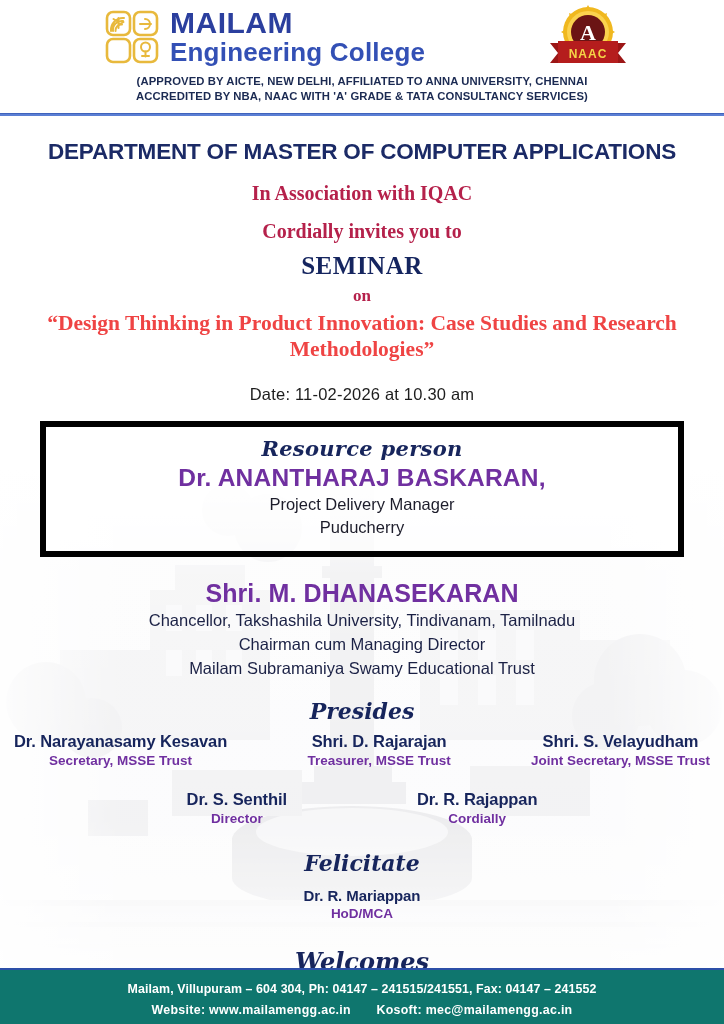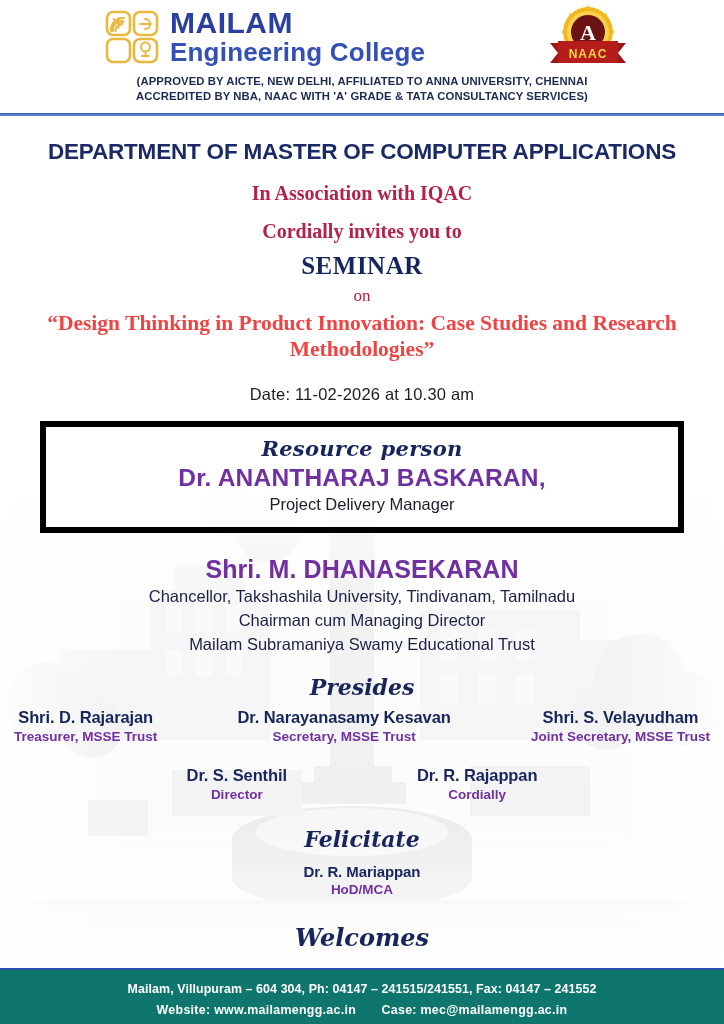--- a/index.html
+++ b/index.html
@@ -122,21 +122,21 @@
     font-family: "Liberation Serif", serif;
     font-size: 25px;
     font-weight: bold;
     color: #15255f;
     margin-top: 9px;
     letter-spacing: .5px;
   }
   .on-word {
     font-family: "Liberation Serif", serif;
     font-size: 17px;
-    font-weight: normal;
+    font-weight: bold;
     color: #b5214b;
     margin-top: 6px;
     text-align: center;
   }
   .topic {
     font-family: "Liberation Serif", serif;
     font-size: 21.5px;
     font-weight: bold;
     color: #ef4444;
     line-height: 1.2;
@@ -418,37 +418,38 @@
     <div class="cordially">Cordially invites you to</div>
     <div class="seminar">SEMINAR</div>
     <div class="on-word">on</div>
     <div class="topic">“Design Thinking in Product Innovation: Case Studies and Research Methodologies”</div>
     <div class="date-line">Date: 11-02-2026 at 10.30 am</div>
 
     <div class="rp-box">
       <div class="script rp-label">Resource person</div>
       <div class="rp-name">Dr. ANANTHARAJ BASKARAN,</div>
       <div class="rp-sub">Project Delivery Manager</div>
+      <div class="rp-sub">Puducherry</div>
     </div>
 
     <div class="cg-name">Shri. M. DHANASEKARAN</div>
     <div class="cg-sub">Chancellor, Takshashila University, Tindivanam, Tamilnadu</div>
     <div class="cg-sub">Chairman cum Managing Director</div>
     <div class="cg-sub">Mailam Subramaniya Swamy Educational Trust</div>
 
     <div class="section-script presides">Presides</div>
 
     <div class="row3">
       <div class="person">
+        <div class="p-name">Dr. Narayanasamy Kesavan</div>
+        <div class="p-role">Secretary, MSSE Trust</div>
+      </div>
+      <div class="person">
         <div class="p-name">Shri. D. Rajarajan</div>
         <div class="p-role">Treasurer, MSSE Trust</div>
-      </div>
-      <div class="person">
-        <div class="p-name">Dr. Narayanasamy Kesavan</div>
-        <div class="p-role">Secretary, MSSE Trust</div>
       </div>
       <div class="person">
         <div class="p-name">Shri. S. Velayudham</div>
         <div class="p-role">Joint Secretary, MSSE Trust</div>
       </div>
     </div>
 
     <div class="row2">
       <div class="person">
         <div class="p-name">Dr. S. Senthil</div>
@@ -467,17 +468,17 @@
     </div>
 
     <div class="section-script welcomes">Welcomes</div>
   </div>
 
   <div class="footer">
     <div class="f1">Mailam, Villupuram – 604 304, Ph: 04147 – 241515/241551, Fax: 04147 – 241552</div>
     <div class="f2">
       <span>Website: www.mailamengg.ac.in</span>
       <span class="gap-em"></span>
-      <span>Case: mec@mailamengg.ac.in</span>
+      <span>Kosoft: mec@mailamengg.ac.in</span>
     </div>
   </div>
 
 </div>
 
 </body></html>

